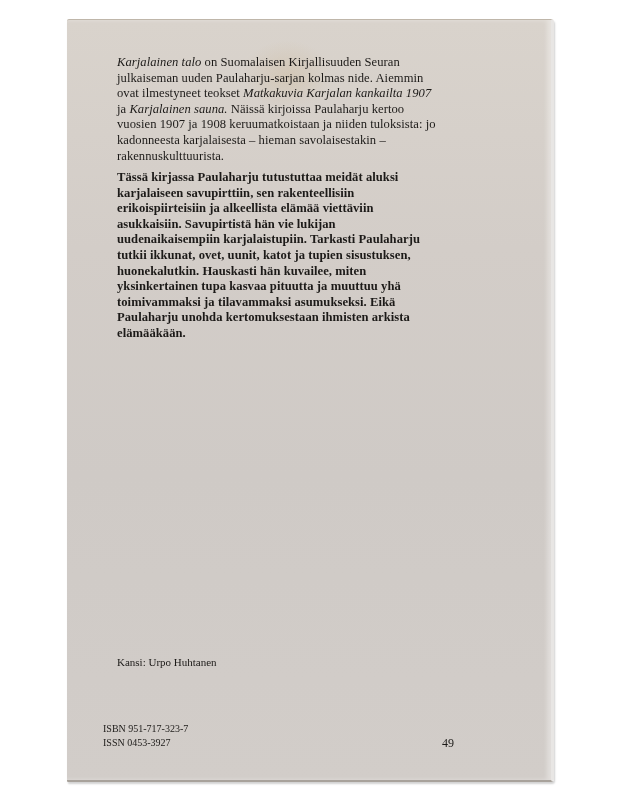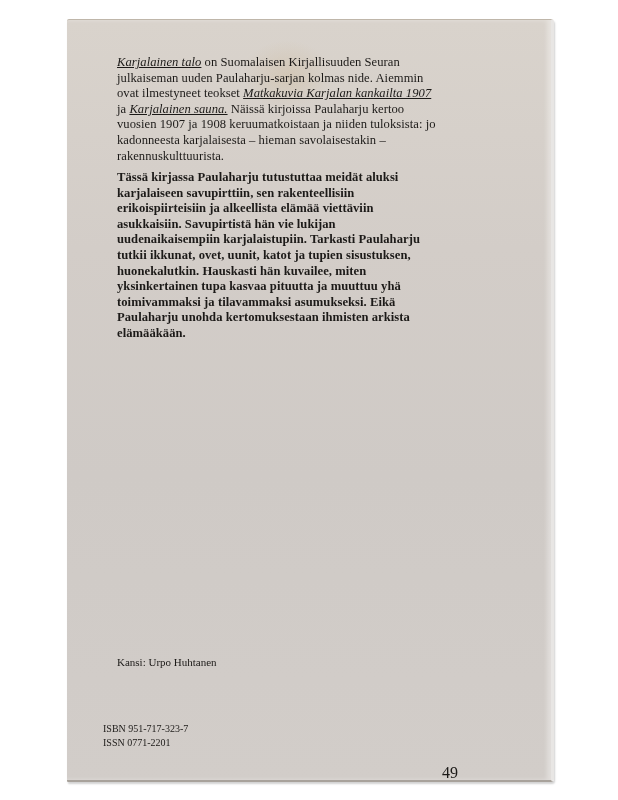--- a/index.html
+++ b/index.html
@@ -45,43 +45,42 @@
       color: #1c1a18;
       letter-spacing: 0.05px;
     }
     .text-block p {
       margin: 0;
       white-space: pre-line;
     }
     .p1 { top: 35px; }
     .p2 { top: 150px; font-weight: bold; }
     .p3 { top: 290px; }
-    i { font-style: italic; text-decoration: underline; }
+    i { font-style: italic; }
     .credit {
       position: absolute;
       left: 50px;
       top: 636px;
       font-size: 11px;
       color: #1c1a18;
     }
     .isbn {
       position: absolute;
       left: 36px;
       top: 702px;
       font-size: 10px;
       line-height: 14px;
       color: #1c1a18;
     }
     .page-number {
       position: absolute;
       left: 375px;
       top: 716px;
-      font-size: 16px;
+      font-size: 12px;
       color: #1c1a18;
-      margin-top: 28px;
     }
   </style>
 </head>
 <body>
 
 <div class="cover">
   <div class="stain"></div>
 
   <div class="text-block p1">
     <p><i>Karjalainen talo</i><span> on Suomalaisen Kirjallisuuden Seuran julkaiseman uuden Paulaharju-sarjan kolmas nide. Aiemmin ovat ilmestyneet teokset </span><i>Matkakuvia Karjalan kankailta 1907</i><span> ja </span><i>Karjalainen sauna.</i><span> Näissä kirjoissa Paulaharju kertoo vuosien 1907 ja 1908 keruumatkoistaan ja niiden tuloksista: jo kadonneesta karjalaisesta – hieman savolaisestakin – rakennuskulttuurista.</span></p>
@@ -89,17 +88,17 @@
 
   <div class="text-block p2">
     <p>Tässä kirjassa Paulaharju tutustuttaa meidät aluksi karjalaiseen savupirttiin, sen rakenteellisiin erikoispiirteisiin ja alkeellista elämää viettäviin asukkaisiin. Savupirtistä hän vie lukijan uudenaikaisempiin karjalaistupiin. Tarkasti Paulaharju tutkii ikkunat, ovet, uunit, katot ja tupien sisustuksen, huonekalutkin. Hauskasti hän kuvailee, miten yksinkertainen tupa kasvaa pituutta ja muuttuu yhä toimivammaksi ja tilavammaksi asumukseksi. Eikä Paulaharju unohda kertomuksestaan ihmisten arkista elämääkään.</p>
   </div>
 
 
   <div class="credit">Kansi: Urpo Huhtanen</div>
 
   <div class="isbn">
     <div>ISBN 951-717-323-7</div>
-    <div>ISSN 0771-2201</div>
+    <div>ISSN 0453-3927</div>
   </div>
 
   <div class="page-number">49</div>
 </div>
 
 </body></html>

